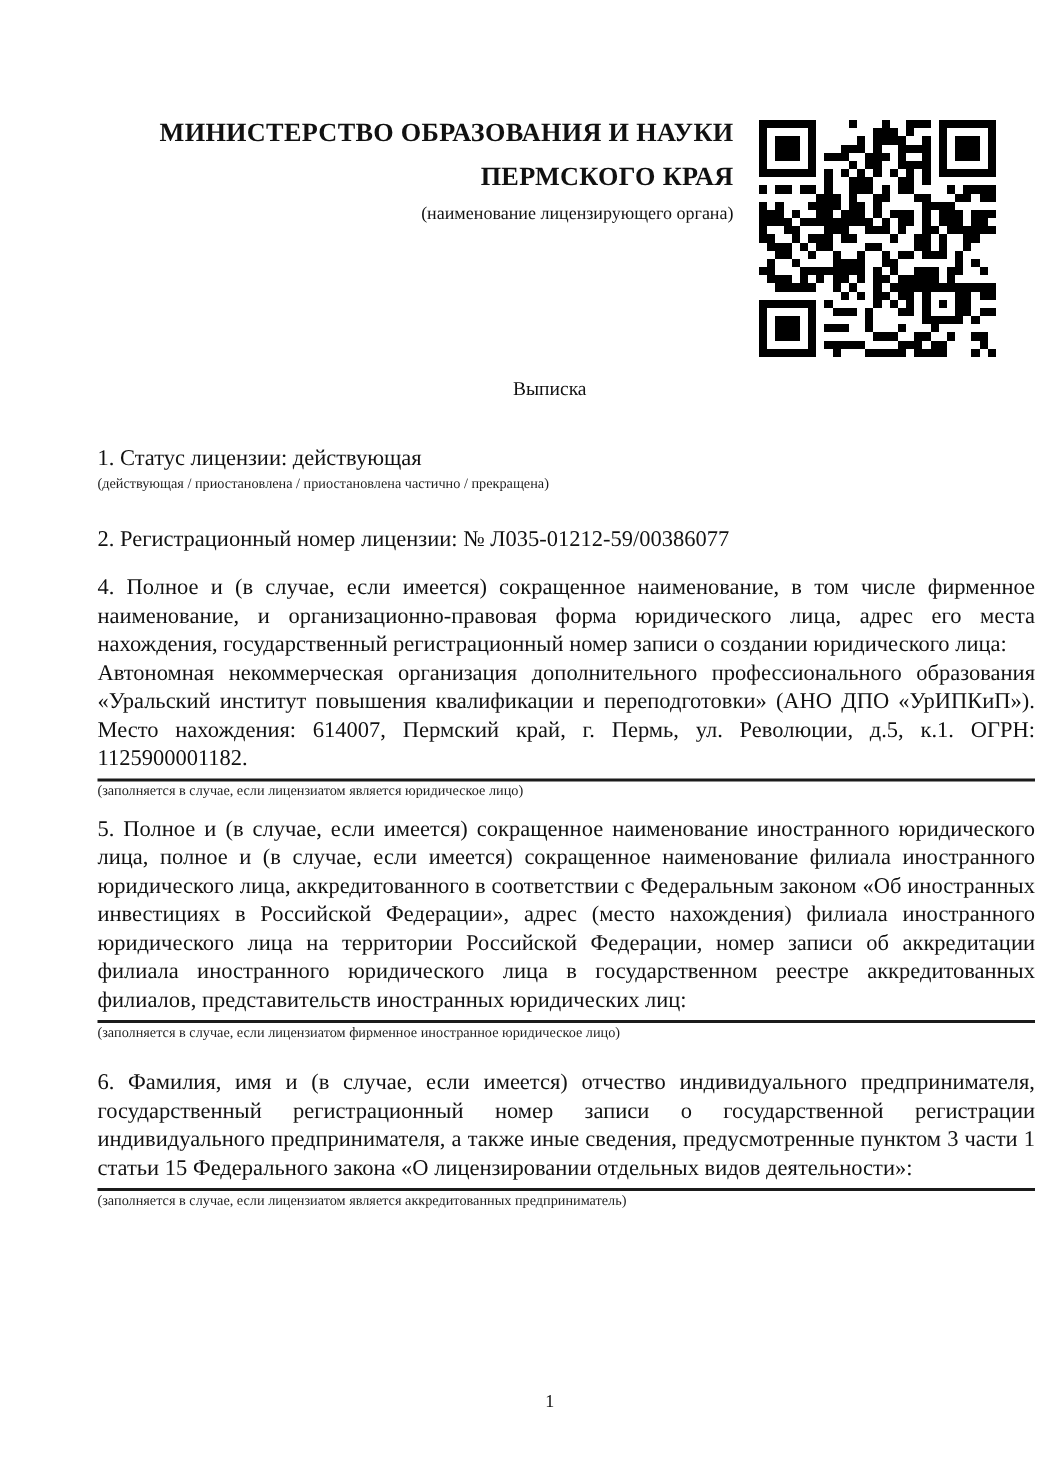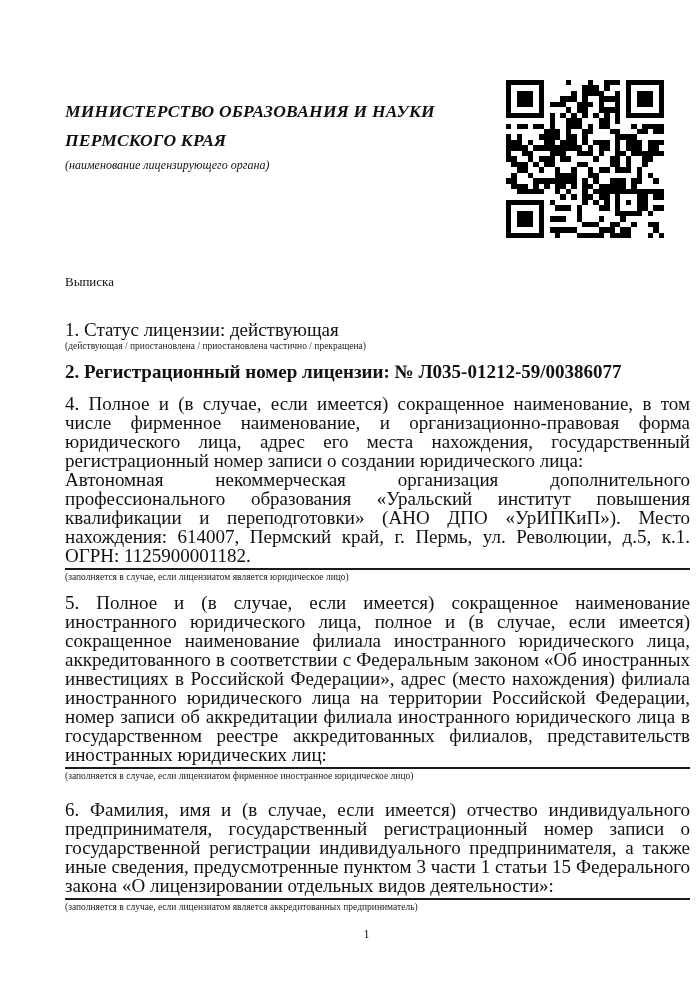--- a/index.html
+++ b/index.html
@@ -21,71 +21,71 @@
     position: absolute;
     left: 506px;
     top: 80px;
     width: 158px;
     height: 158px;
   }
   .qr svg { display: block; width: 158px; height: 158px; shape-rendering: crispEdges; }
 
   
   .header {
-    margin: 97px 0 0 65px;
+    margin: 74px 0 0 65px;
     width: 424px;
-    text-align: left;
-    font-style: italic;
+    text-align: right;
   }
   .ministry-line {
     font-size: 17.5px;
     font-weight: bold;
     line-height: 28.5px;
     letter-spacing: 0.2px;
     white-space: nowrap;
   }
   .header-caption {
     margin-top: 4px;
     font-size: 12px;
     line-height: 14px;
   }
 
   
   .doc-title {
     margin: 100px 0 0 65px;
     width: 603px;
+    text-align: center;
     font-size: 13px;
     line-height: 19.5px;
   }
 
   
   .content {
     margin-left: 65px;
     width: 625px;
   }
   .body-text {
-    font-size: 19px;
+    font-size: 15px;
     line-height: 19px;
     text-align: justify;
   }
   .small-caption {
     width: 603px;
     margin-top: 1px;
     font-size: 9.5px;
     line-height: 13px;
     color: #1c1c1c;
   }
   .rule {
     border: none;
     border-top: 2px solid #1b1b1b;
     margin: 3px 0 0 0;
     width: 625px;
   }
   .sec-1 { margin-top: 28px; }
-  .sec-2 { margin-top: 9px; font-weight: bold; }
+  .sec-2 { margin-top: 21px; }
   .sec-3 { margin-top: 12px; }
   .sec-4 { margin-top: 13px; }
   .sec-5 { margin-top: 9px; }
   .sec-6 { margin-top: 17px; }
   .sec-7 { margin-top: 24px; }
 
   .page-number {
     position: absolute;
     top: 927px;
     left: 65px;

